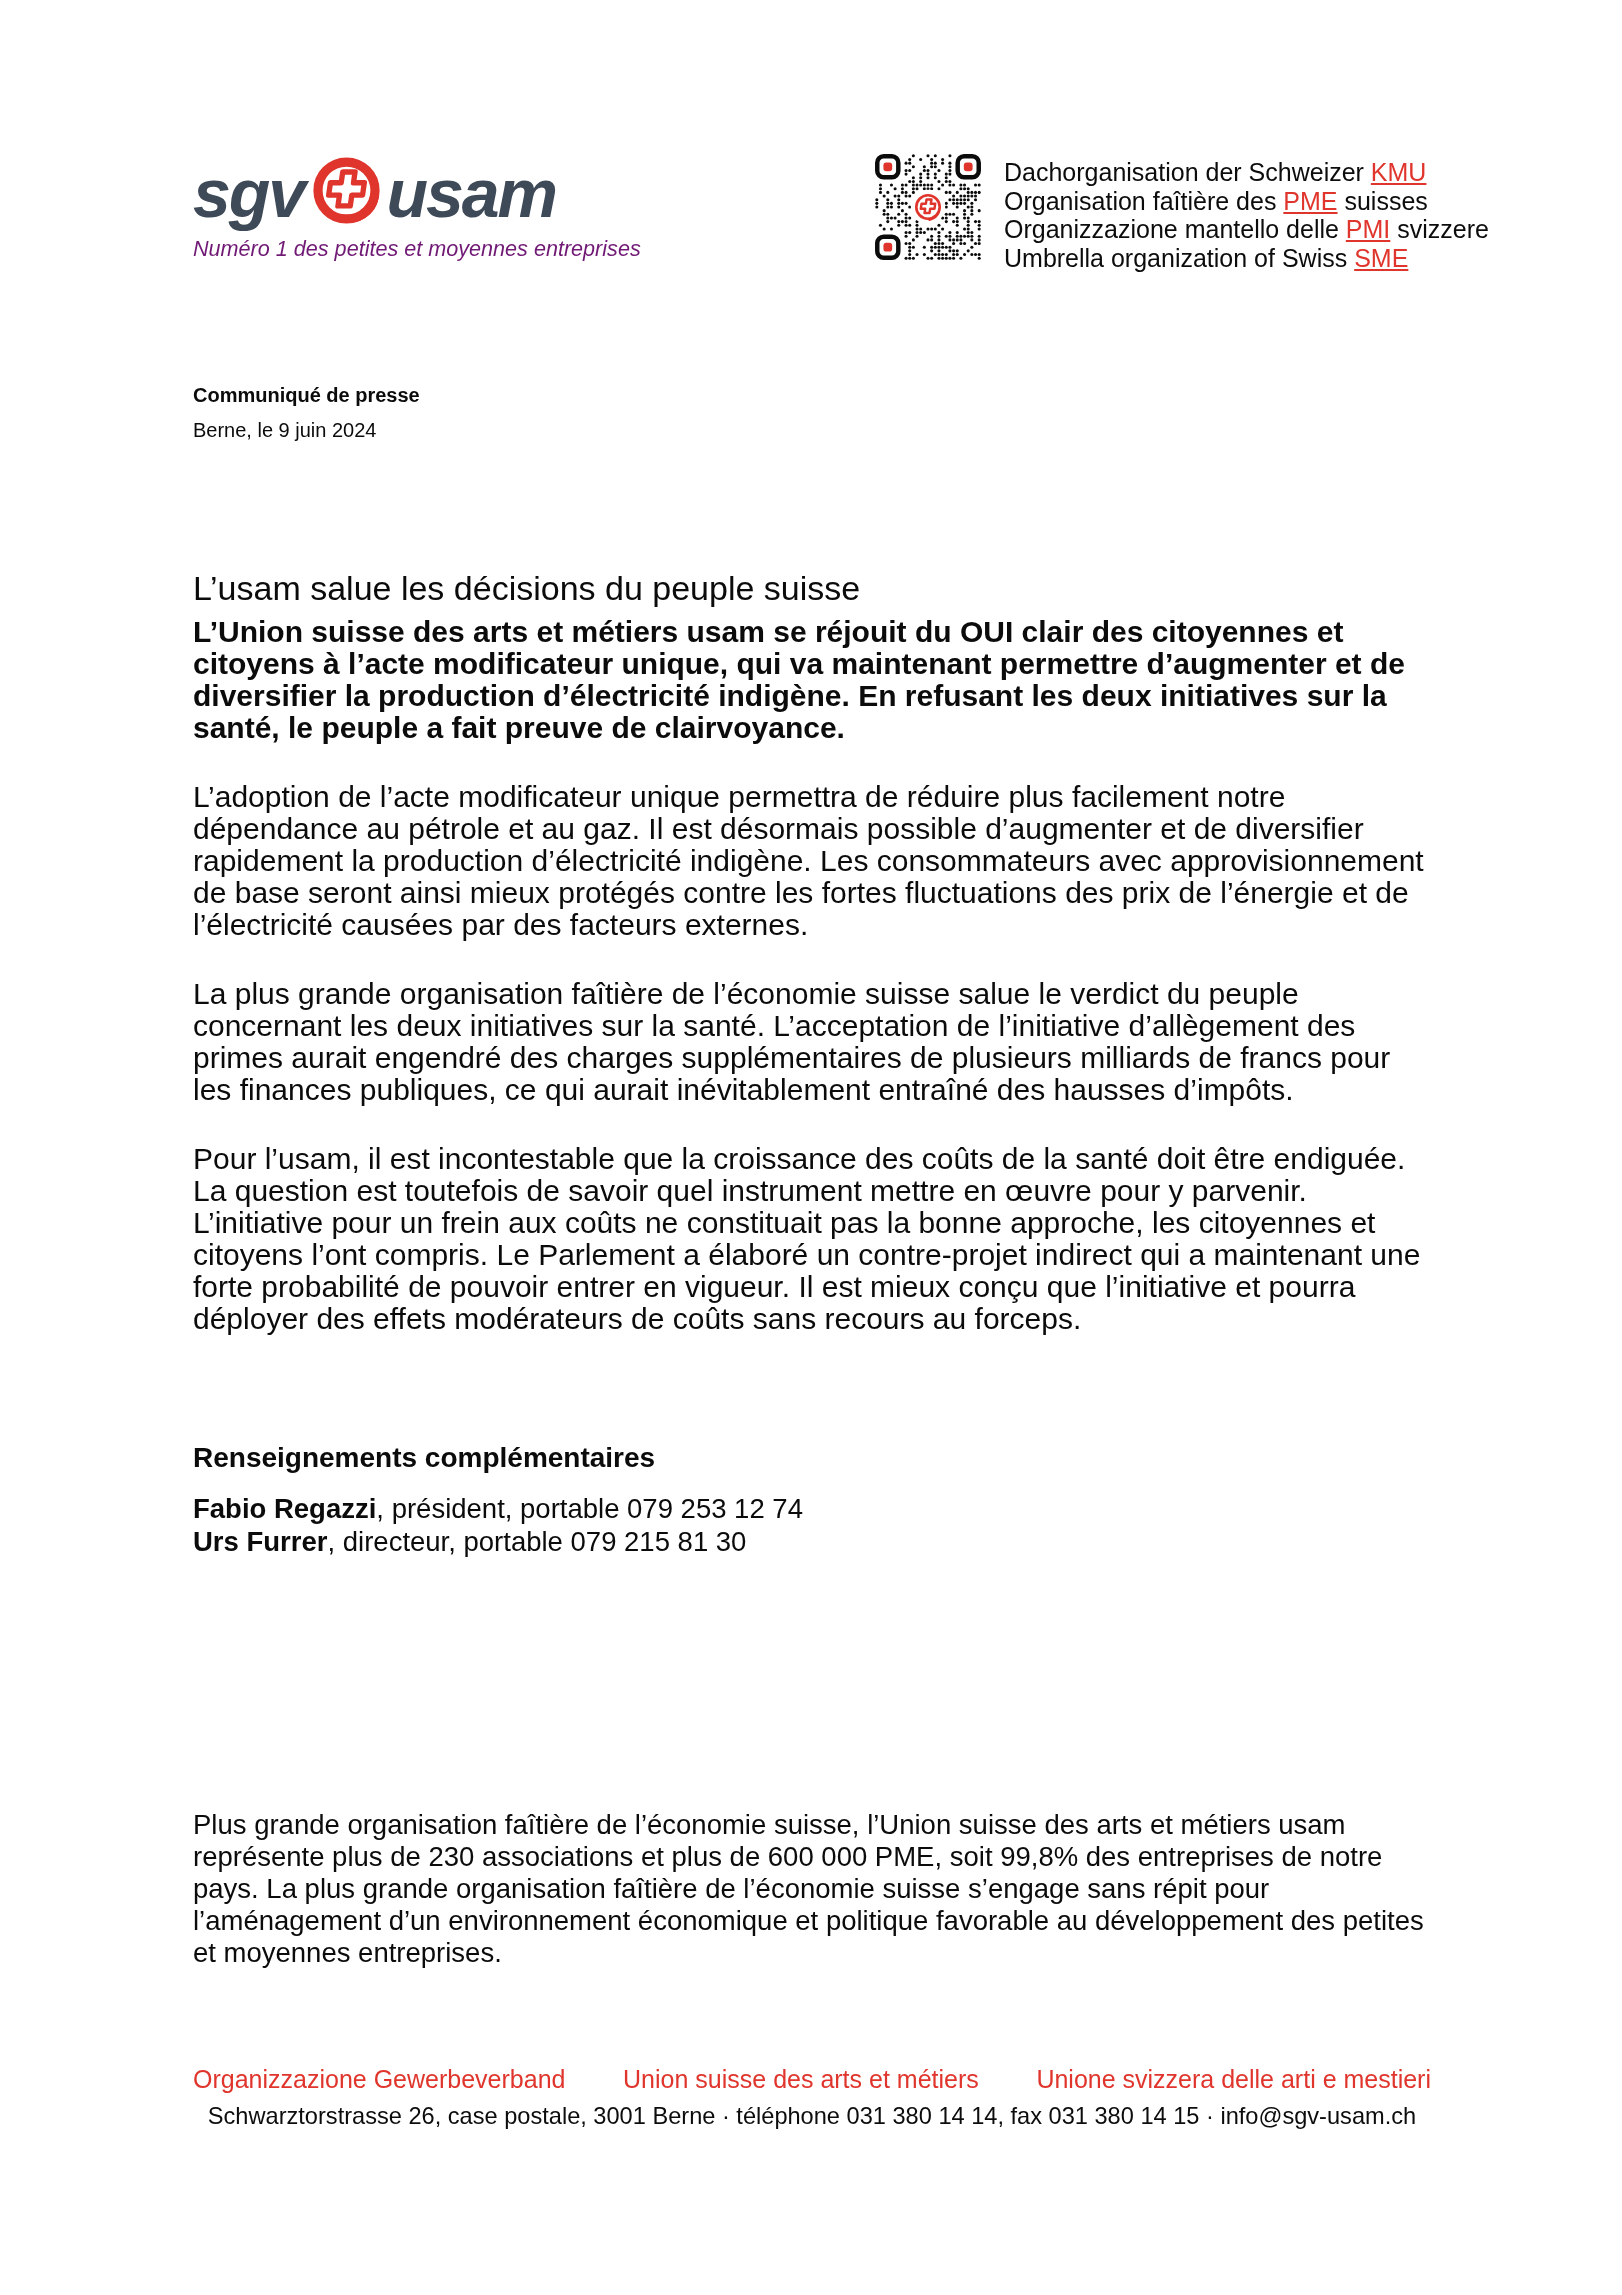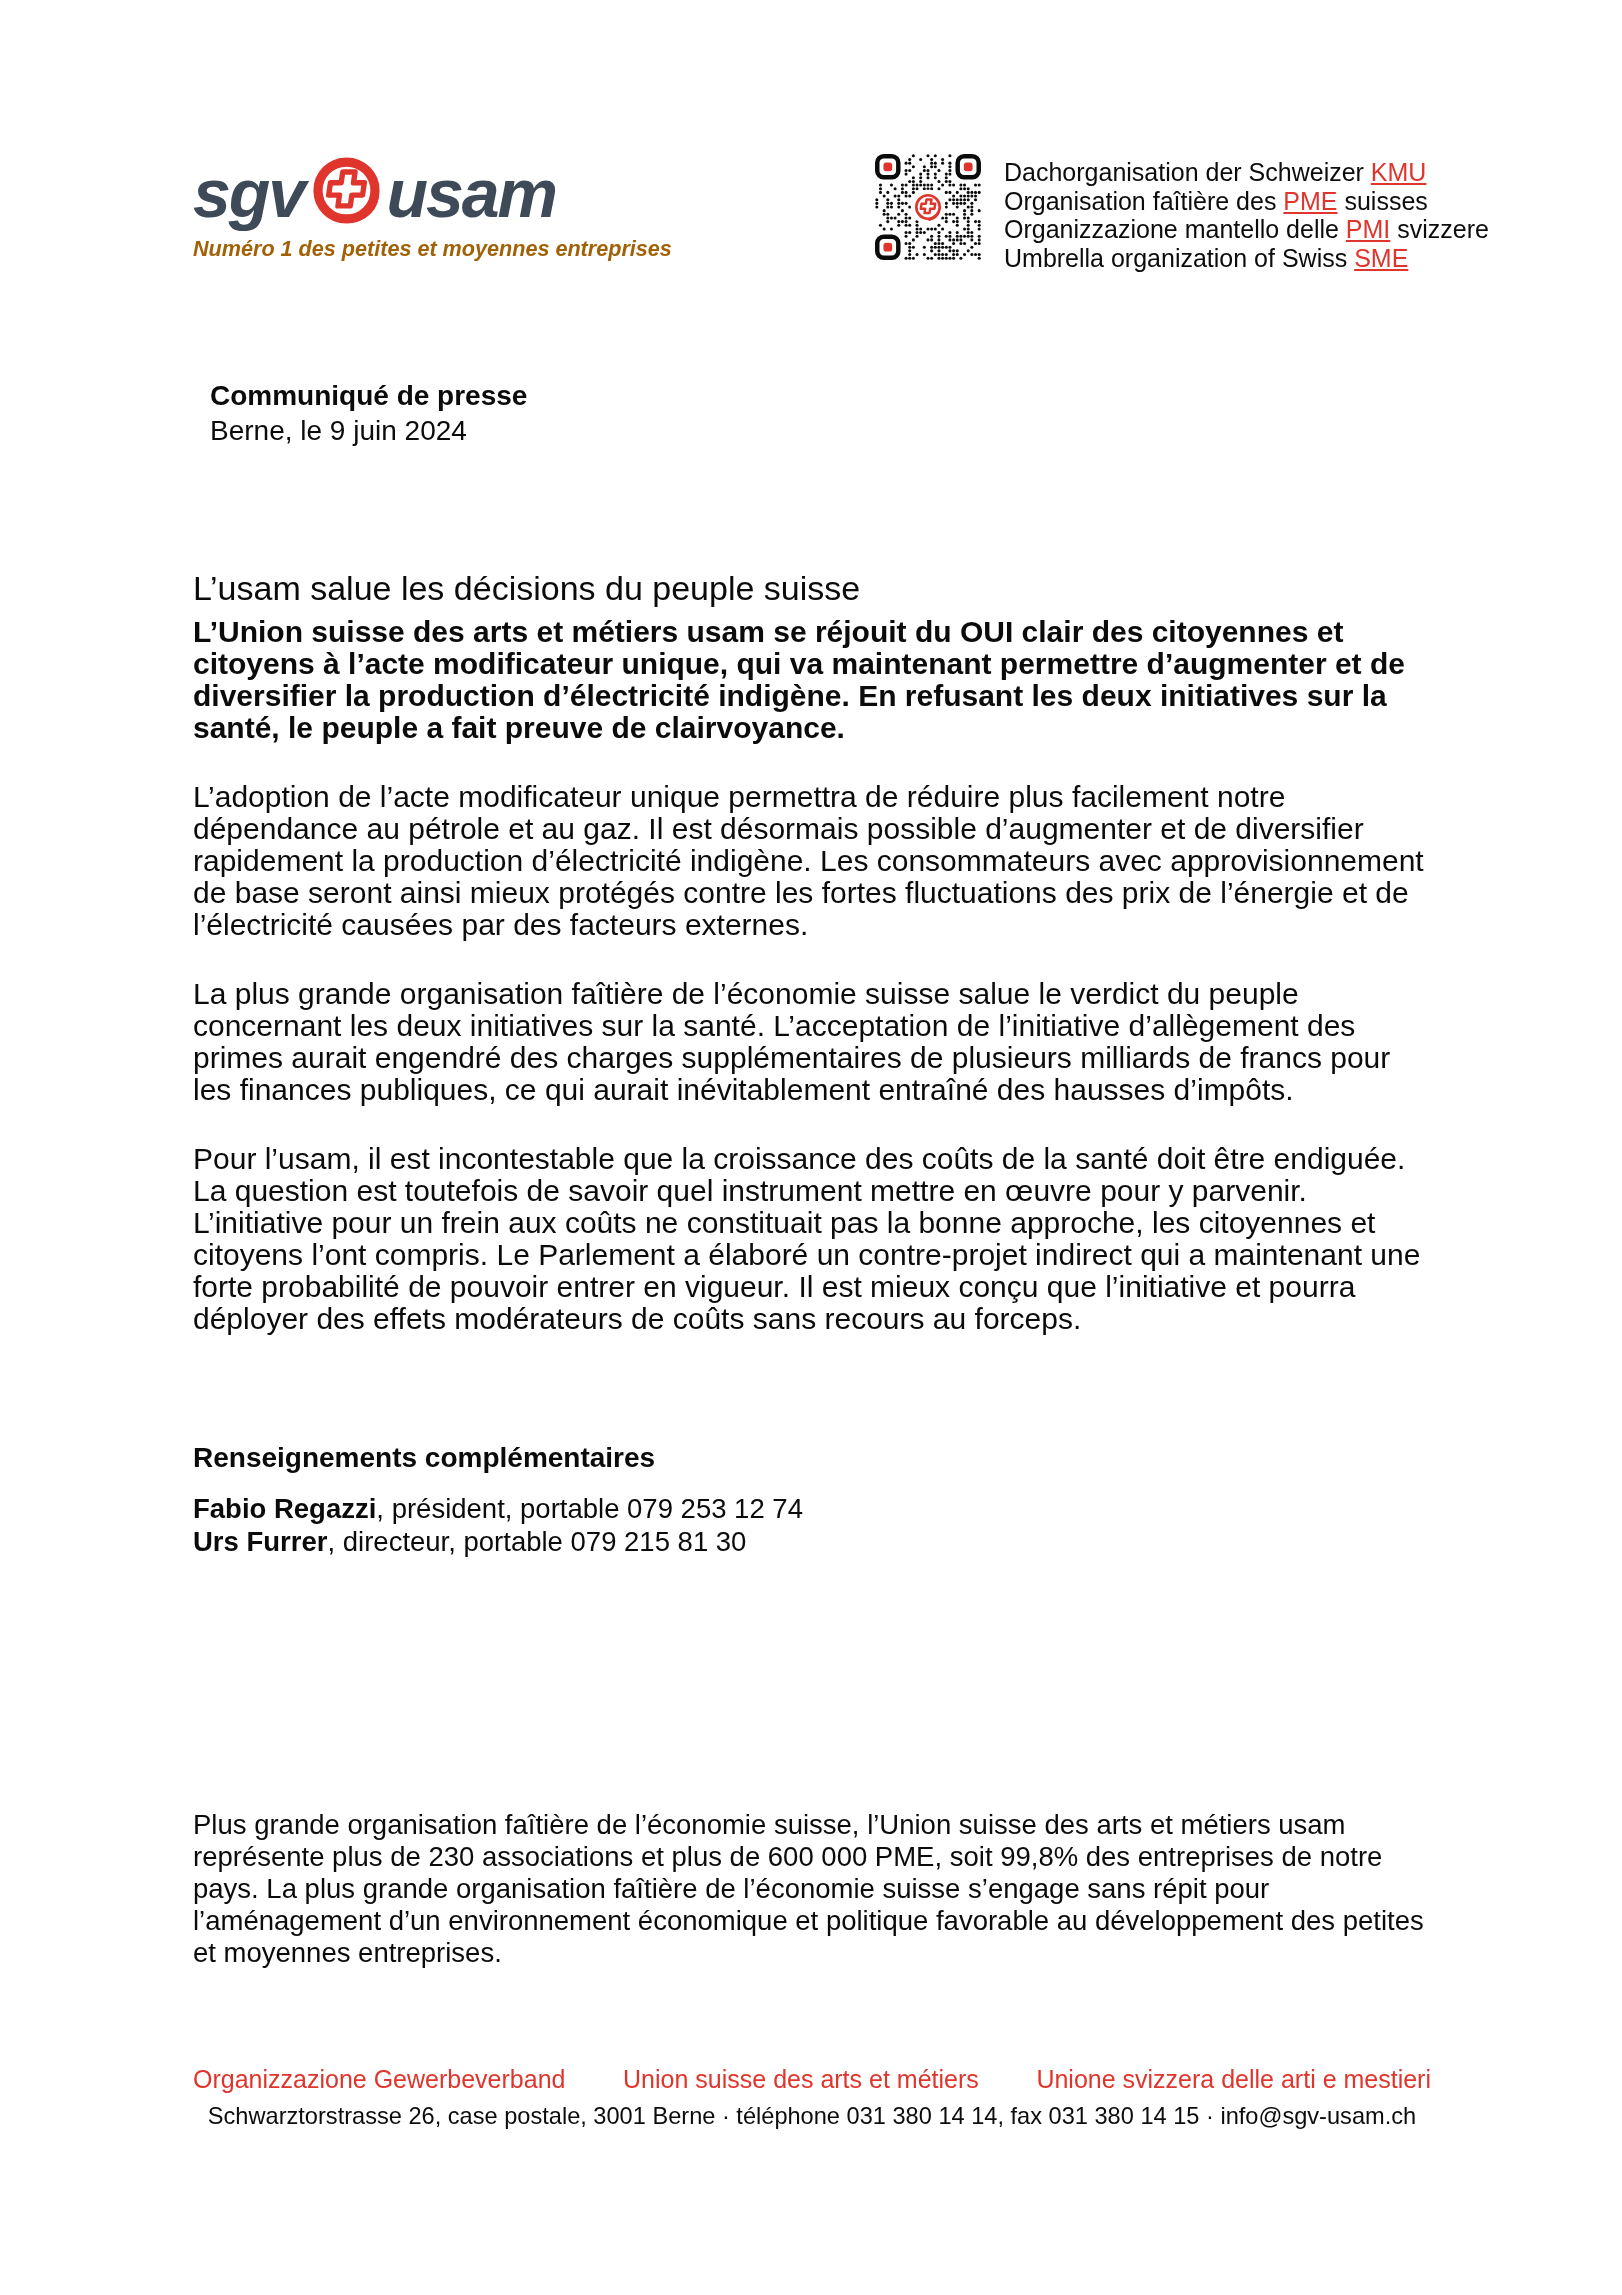--- a/index.html
+++ b/index.html
@@ -16,32 +16,32 @@
 
   
   .logo-block{position:absolute;left:193px;top:156px;}
   .logo-row{display:flex;align-items:center;}
   .logo-word{
     font-style:italic;font-weight:700;font-size:68px;line-height:1;
     color:var(--slate);letter-spacing:-2px;
   }
   .logo-at{width:77px;height:77px;margin:-3.9px 1.3px 0 3.9px;flex:0 0 auto;}
   .logo-tagline{
-    font-style:italic;font-size:21.6px;color:#a16207;margin-top:6.5px;letter-spacing:0;font-weight:bold;
+    font-style:italic;font-size:21.6px;color:#701a75;margin-top:6.5px;letter-spacing:0;
   }
 
   .qr-block{position:absolute;left:875px;top:154px;width:106px;height:106px;}
   .org-lines{
     position:absolute;left:1004px;top:158px;
     font-size:25px;line-height:28.5px;color:#0c0c0c;white-space:nowrap;
   }
   .org-lines .red{color:var(--red);text-decoration:underline;}
 
   
-  .meta{position:absolute;left:210px;top:378px;font-size:28px;line-height:35px;}
+  .meta{position:absolute;left:193px;top:378px;font-size:20px;line-height:35px;}
   .meta .doc-type{font-weight:700;}
 
   
   .title{
     position:absolute;left:193px;top:547px;width:1243px;
     font-size:34px;font-weight:400;line-height:1.1;
   }
   .body-copy{
     position:absolute;left:193px;top:616px;width:1243px;
     font-size:30px;line-height:32px;

